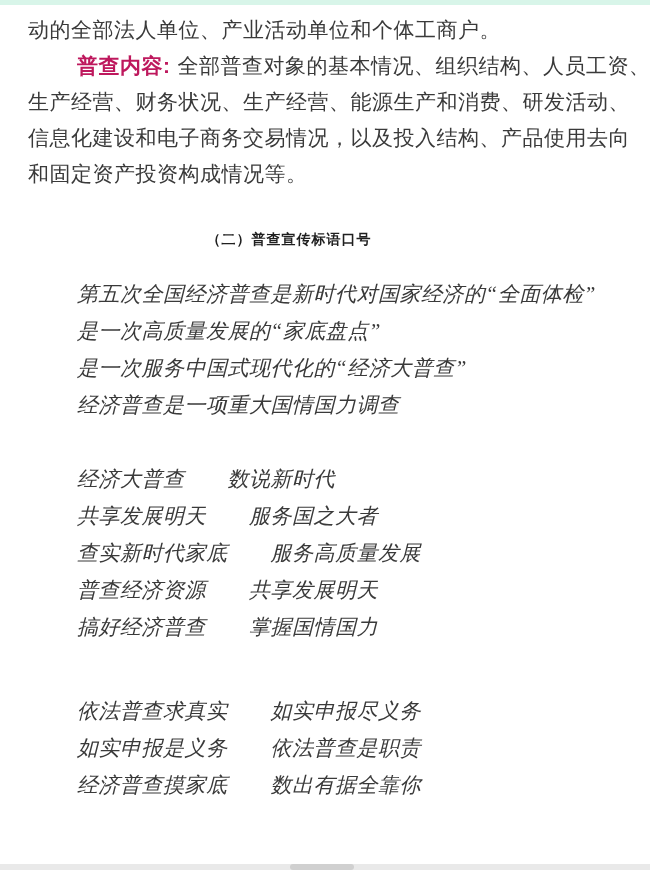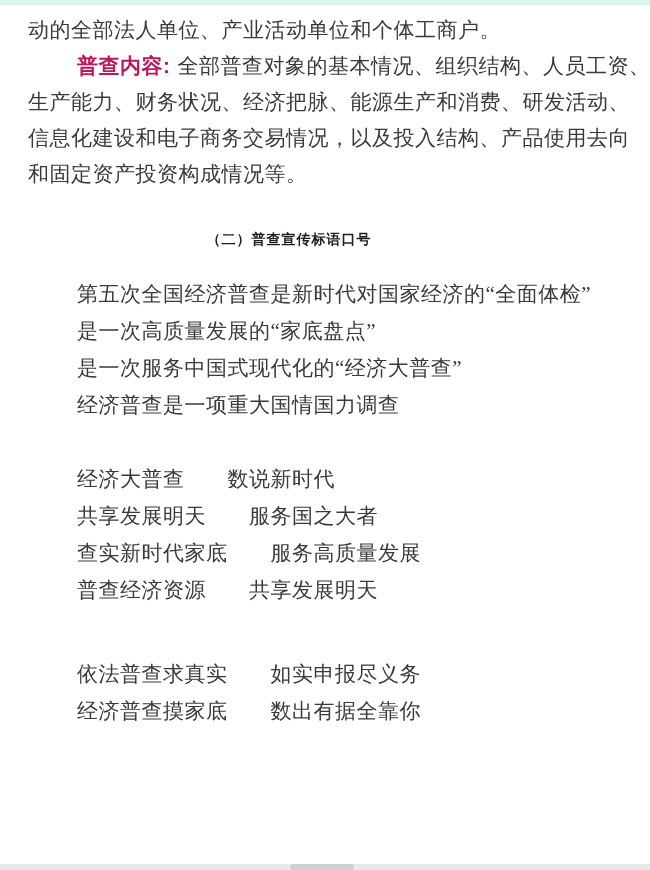--- a/index.html
+++ b/index.html
@@ -47,20 +47,21 @@
     font-weight: bold;
     font-size: 14px;
     line-height: 30px;
     color: #1f1f1f;
     letter-spacing: 1px;
   }
   .slogan-group { margin: 0; }
   .slogan-group .slogan-line {
     line-height: 37px;
     white-space: nowrap;
+    font-style: italic;
   }
   .gap-b { margin-top: 37px; }
   .gap-c { margin-top: 47px; }
   .hscrollbar {
     position: absolute; bottom: 0; left: 0;
     width: 650px; height: 6px;
     background: #e9e9e9;
   }
   .hscrollbar .thumb {
     position: absolute; top: 0;
@@ -78,43 +79,45 @@
   <div class="content">
 
     <div class="para">
       <div class="para-line">动的全部法人单位、产业活动单位和个体工商户。</div>
     </div>
 
     <div class="para">
       <div class="para-line indent">
         <span class="bold-label">普查内容:</span><span>全部普查对象的基本情况、组织结构、人员工资、</span>
       </div>
-      <div class="para-line">生产能力、财务状况、经济把脉、能源生产和消费、研发活动、</div>
+      <div class="para-line">生产经营、财务状况、生产经营、能源生产和消费、研发活动、</div>
       <div class="para-line">信息化建设和电子商务交易情况，以及投入结构、产品使用去向</div>
       <div class="para-line">和固定资产投资构成情况等。</div>
     </div>
 
     <div class="section-heading">（二）普查宣传标语口号</div>
 
     <div class="slogan-group">
       <div class="slogan-line indent">第五次全国经济普查是新时代对国家经济的“全面体检”</div>
       <div class="slogan-line indent">是一次高质量发展的“家底盘点”</div>
       <div class="slogan-line indent">是一次服务中国式现代化的“经济大普查”</div>
       <div class="slogan-line indent">经济普查是一项重大国情国力调查</div>
     </div>
 
     <div class="slogan-group gap-b">
       <div class="slogan-line indent">经济大普查　　数说新时代</div>
       <div class="slogan-line indent">共享发展明天　　服务国之大者</div>
       <div class="slogan-line indent">查实新时代家底　　服务高质量发展</div>
       <div class="slogan-line indent">普查经济资源　　共享发展明天</div>
+      <div class="slogan-line indent">搞好经济普查　　掌握国情国力</div>
     </div>
 
     <div class="slogan-group gap-c">
       <div class="slogan-line indent">依法普查求真实　　如实申报尽义务</div>
+      <div class="slogan-line indent">如实申报是义务　　依法普查是职责</div>
       <div class="slogan-line indent">经济普查摸家底　　数出有据全靠你</div>
     </div>
 
   </div>
 
   <div class="hscrollbar">
     <div class="thumb"></div>
   </div>
 </div>
 

